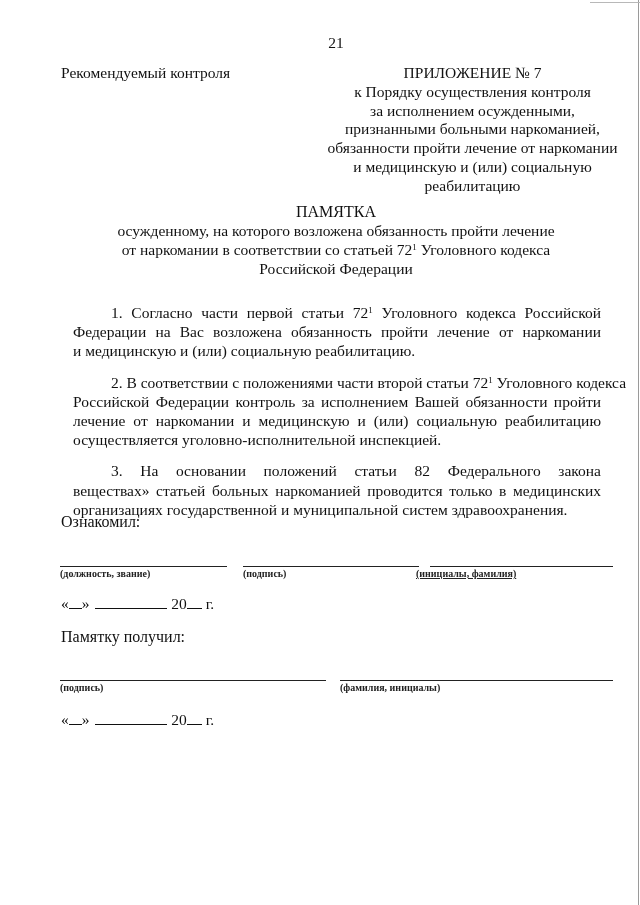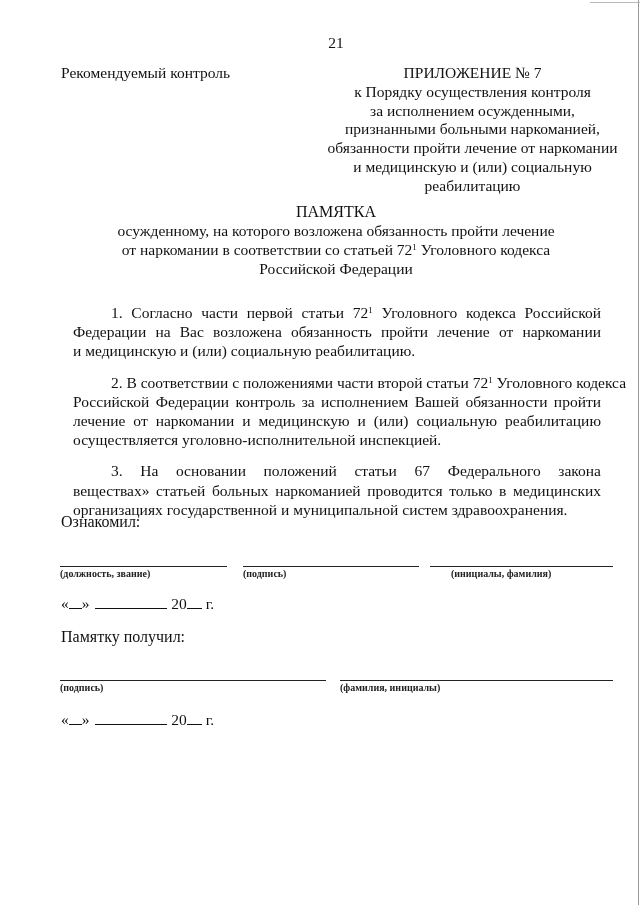--- a/index.html
+++ b/index.html
@@ -124,21 +124,21 @@
     }
   </style>
 </head>
 <body>
 
 <div class="page-edge"></div>
 <div class="page-edge-top"></div>
 
 <div class="page-number">21</div>
 
-<div class="sample-label">Рекомендуемый контроль</div>
+<div class="sample-label">Рекомендуемый контроля</div>
 
 <div class="appendix">
   <div>ПРИЛОЖЕНИЕ № 7</div>
   <div>к Порядку осуществления контроля</div>
   <div>за исполнением осужденными,</div>
   <div>признанными больными наркоманией,</div>
   <div>обязанности пройти лечение от наркомании</div>
   <div>и медицинскую и (или) социальную</div>
   <div>реабилитацию</div>
 </div>
@@ -156,35 +156,35 @@
     <span class="line" style="text-indent:0">Федерации на Вас возложена обязанность пройти лечение от наркомании</span>
     <span class="line last" style="text-indent:0">и медицинскую и (или) социальную реабилитацию.</span>
   </div>
   <div class="para">
     <span class="line"><span>2. В соответствии с положениями части второй статьи 72</span><sup>1</sup><span> Уголовного кодекса</span></span>
     <span class="line" style="text-indent:0">Российской Федерации контроль за исполнением Вашей обязанности пройти</span>
     <span class="line" style="text-indent:0">лечение от наркомании и медицинскую и (или) социальную реабилитацию</span>
     <span class="line last" style="text-indent:0">осуществляется уголовно-исполнительной инспекцией.</span>
   </div>
   <div class="para">
-    <span class="line">3. На основании положений статьи 67 Федерального закона</span>
+    <span class="line">3. На основании положений статьи 82 Федерального закона</span>
     <span class="line" style="text-indent:0">веществах» статьей больных наркоманией проводится только в медицинских</span>
     <span class="line last" style="text-indent:0">организациях государственной и муниципальной систем здравоохранения.</span>
   </div>
 </div>
 
 <div class="label" style="top:513px;">Ознакомил:</div>
 
 <div class="sig-line" style="top:566px; left:60px; width:167px;"></div>
 <div class="sig-line" style="top:566px; left:243px; width:176px;"></div>
 <div class="sig-line" style="top:566px; left:430px; width:183px;"></div>
 
 <div class="sig-caption" style="top:568px; left:60px; width:167px;">(должность, звание)</div>
 <div class="sig-caption" style="top:568px; left:243px; width:176px;">(подпись)</div>
-<div class="sig-caption" style="top:568px; left:451px; width:183px;">(инициалы, фамилия)</div>
+<div class="sig-caption" style="top:568px; left:416px; width:183px;text-decoration:underline;">(инициалы, фамилия)</div>
 
 <div class="date-line" style="top:595px;">
   <span>«</span><span class="blank" style="width:13px;"></span><span>»</span>
   <span class="blank" style="width:72px; margin-left:2px;"></span>
   <span>20</span><span class="blank" style="width:15px;"></span>
   <span>г.</span>
 </div>
 
 <div class="label" style="top:628px;">Памятку получил:</div>
 

